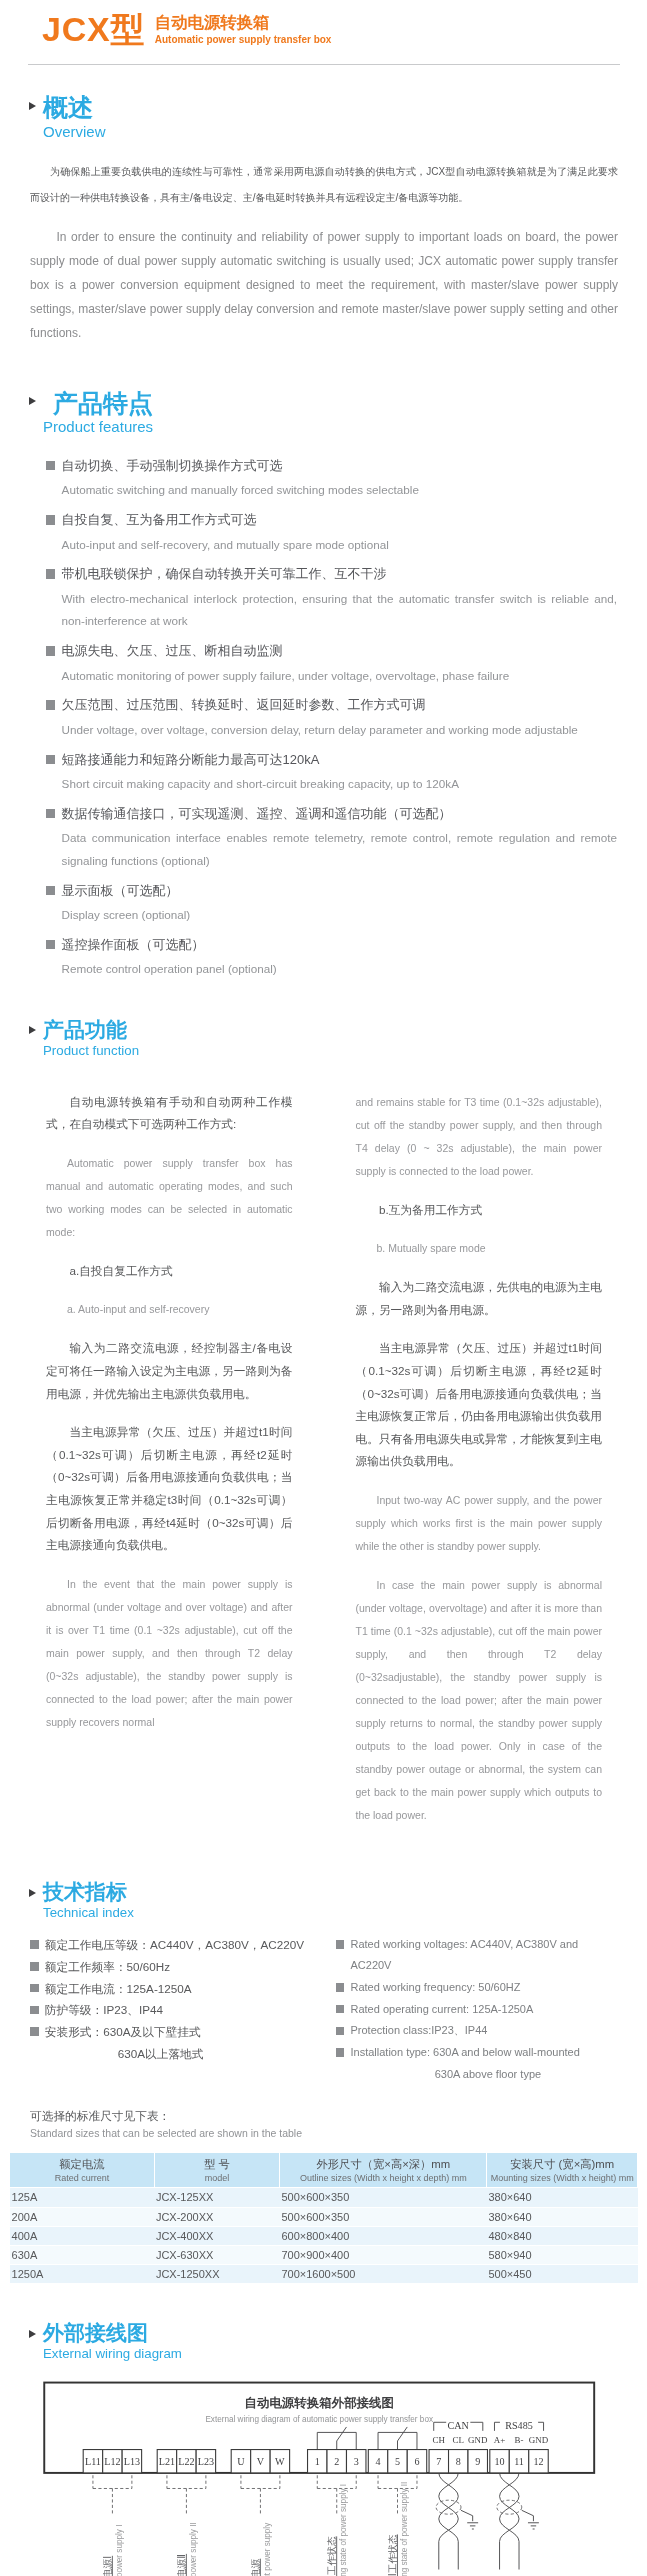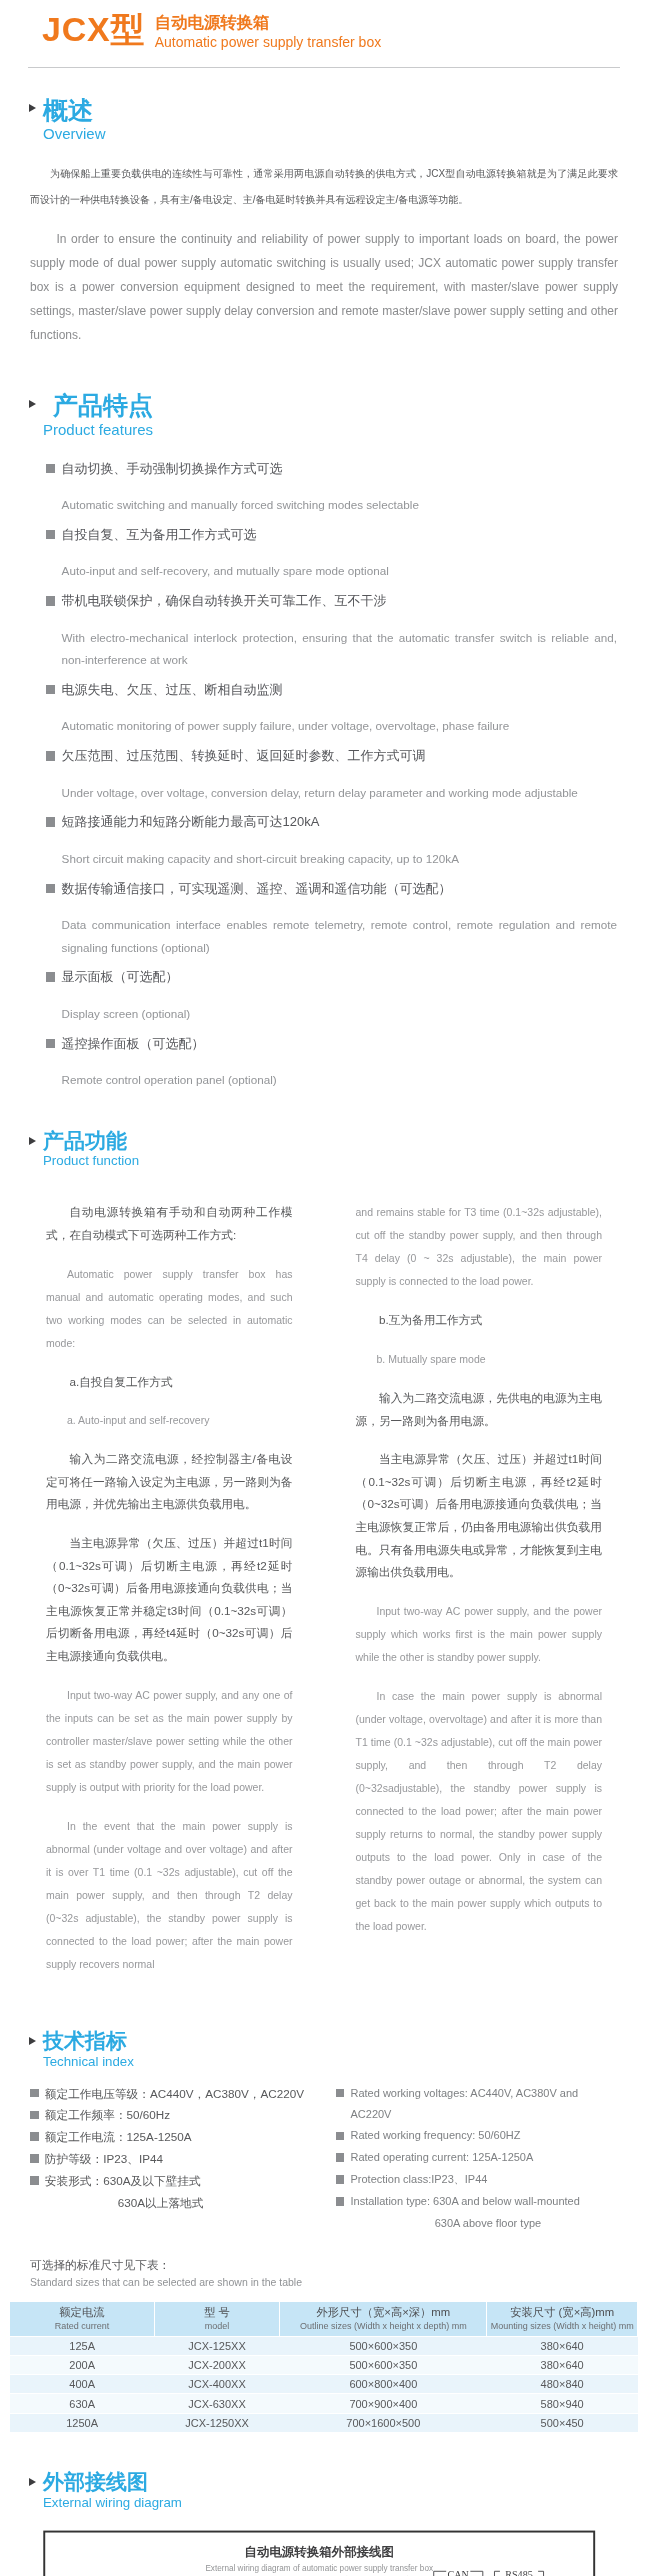--- a/index.html
+++ b/index.html
@@ -4,41 +4,41 @@
 <style>
   html,body{margin:0;padding:0;background:#fff;}
   body{width:648px;font-family:"Liberation Sans","DejaVu Sans",sans-serif;-webkit-font-smoothing:antialiased;}
   .page{position:relative;width:648px;min-height:2576px;overflow:hidden;}
 
   
   .hdr{display:flex;align-items:flex-start;padding:11px 0 0 42px;color:#f0791d;}
   .hdr .model{font-size:34px;font-weight:bold;margin:0;line-height:1.1;letter-spacing:0.8px;}
   .hdr .titles{margin-left:9.4px;padding-top:2.3px;}
   .hdr .t-cn{font-size:16.4px;font-weight:bold;line-height:1.2;}
-  .hdr .t-en{font-size:14px;line-height:1.3;font-weight:normal;}
+  .hdr .t-en{font-size:10px;line-height:1.3;font-weight:bold;}
   .divider{border:none;border-top:0.8px solid #c9cacc;margin:15.6px 28px 0;}
 
   
   .sec-head{display:flex;align-items:flex-start;padding-left:29px;}
   .sec-head .arr{width:0;height:0;border-left:7px solid #3d3d3f;border-top:4.7px solid transparent;border-bottom:4.7px solid transparent;margin:8.6px 7px 0 0;flex:none;}
   .sec-head .h-cn{color:#2caae2;font-size:25px;font-weight:bold;line-height:1.15;}
   .sec-head .h-en{color:#2caae2;font-size:15px;margin-top:0.8px;}
   .sec-head.small .h-cn{font-size:21px;}
   .sec-head.small .h-en{font-size:13.3px;}
 
   
   .para-cn{margin:19px 30px 0;font-size:10px;color:#57585a;line-height:26px;text-align:justify;text-indent:2em;}
   .para-en{margin:14px 30px 0;font-size:12px;color:#8b8c8e;line-height:24px;text-align:justify;text-indent:2.2em;}
 
   
   .features{margin:19px 31px 0 46px;}
   .feat{margin-bottom:6.2px;}
   .feat-cn{font-size:13px;color:#55565a;display:flex;align-items:center;line-height:23.4px;}
   .sq{width:9.4px;height:9.4px;background:#8b8d90;margin-right:6.2px;flex:none;display:inline-block;}
-  .feat-en{font-size:11.7px;color:#939598;line-height:22.6px;padding-left:15.6px;text-align:justify;margin-top:14px;}
+  .feat-en{font-size:11.7px;color:#939598;line-height:22.6px;padding-left:15.6px;text-align:justify;margin-top:2px;}
 
   
   .cols{display:flex;gap:31px;margin:17px 30px 0;}
   .col{flex:1;min-width:0;}
   .fp{margin:16px;}
   .fp.cn{font-size:11.7px;color:#57585a;line-height:22.6px;text-align:justify;text-indent:2em;}
   .fp.en{font-size:10.5px;color:#97989b;line-height:23px;text-align:justify;text-indent:2em;}
   .fp.flush{text-indent:0;}
 
   
@@ -50,21 +50,21 @@
   .ti-sub{font-size:11.7px;color:#58595b;line-height:21px;padding-left:7.5em;}
   .tech .right .ti-sub{font-size:11px;color:#7e8083;padding-left:9em;}
 
   
   .sizes-intro-cn{margin:23.4px 30px 0;font-size:11.7px;color:#58595b;line-height:16.4px;}
   .sizes-intro-en{margin:1.6px 30px 0;font-size:10.5px;color:#919396;line-height:15.6px;}
   table.sizes{border-collapse:collapse;margin:11px 10px 0;width:628px;table-layout:fixed;}
   table.sizes th{background:#c6e5f6;font-weight:normal;padding:3.9px 1.6px 4.7px;border-bottom:1.6px solid #fff;border-right:0.8px solid #fff;}
   table.sizes .th-cn{font-size:11.3px;color:#4e4f52;}
   table.sizes .th-en{font-size:9px;color:#6d6f72;margin-top:0.8px;}
-  table.sizes td{text-align:center;font-size:11px;color:#57585a;padding:3.1px 1.6px;border-bottom:1.6px solid #fff;}
+  table.sizes td{text-align:left;font-size:11px;color:#57585a;padding:3.1px 1.6px;border-bottom:1.6px solid #fff;}
   table.sizes tr.odd td{background:#e9f4fb;}
   table.sizes tr.even td{background:#f4fafd;}
   .c1{width:23%;} .c2{width:20%;} .c3{width:33%;} .c4{width:24%;}
 
   
   .wiring-svg{display:block;margin:20px 0 0 39px;}
   .wt-cn{font-size:16px;font-weight:bold;fill:#3f3f41;text-anchor:middle;}
   .wt-en{font-size:10.5px;fill:#939496;text-anchor:middle;}
   .bus{font-size:13px;fill:#3f3f41;text-anchor:middle;font-family:"Liberation Serif","DejaVu Serif",serif;}
   .pin-t{font-size:11.5px;fill:#3f3f41;text-anchor:middle;font-family:"Liberation Serif","DejaVu Serif",serif;}
@@ -197,21 +197,20 @@
       </div>
     </div>
     <div class="cols">
       <div class="col">
           <p class="fp cn">自动电源转换箱有手动和自动两种工作模式，在自动模式下可选两种工作方式:</p>
           <p class="fp en">Automatic power supply transfer box has manual and automatic operating modes, and such two working modes can be selected in automatic mode:</p>
           <p class="fp cn">a.自投自复工作方式</p>
           <p class="fp en">a. Auto-input and self-recovery</p>
           <p class="fp cn">输入为二路交流电源，经控制器主/备电设定可将任一路输入设定为主电源，另一路则为备用电源，并优先输出主电源供负载用电。</p>
           <p class="fp cn">当主电源异常（欠压、过压）并超过t1时间（0.1~32s可调）后切断主电源，再经t2延时（0~32s可调）后备用电源接通向负载供电；当主电源恢复正常并稳定t3时间（0.1~32s可调）后切断备用电源，再经t4延时（0~32s可调）后主电源接通向负载供电。</p>
-          <p class="fp en">Input two-way AC power supply, and any one of the inputs can be set as the main power supply by controller master/slave power setting while the other is set as standby power supply, and the main power supply is output with priority for the load power.</p>
           <p class="fp en">In the event that the main power supply is abnormal (under voltage and over voltage) and after it is over T1 time (0.1 ~32s adjustable), cut off the main power supply, and then through T2 delay (0~32s adjustable), the standby power supply is connected to the load power; after the main power supply recovers normal</p>
         </div>
       <div class="col">
           <p class="fp en flush">and remains stable for T3 time (0.1~32s adjustable), cut off the standby power supply, and then through T4 delay (0 ~ 32s adjustable), the main power supply is connected to the load power.</p>
           <p class="fp cn">b.互为备用工作方式</p>
           <p class="fp en">b. Mutually spare mode</p>
           <p class="fp cn">输入为二路交流电源，先供电的电源为主电源，另一路则为备用电源。</p>
           <p class="fp cn">当主电源异常（欠压、过压）并超过t1时间（0.1~32s可调）后切断主电源，再经t2延时（0~32s可调）后备用电源接通向负载供电；当主电源恢复正常后，仍由备用电源输出供负载用电。只有备用电源失电或异常，才能恢复到主电源输出供负载用电。</p>
           <p class="fp en">Input two-way AC power supply, and the power supply which works first is the main power supply while the other is standby power supply.</p>
           <p class="fp en">In case the main power supply is abnormal (under voltage, overvoltage) and after it is more than T1 time (0.1 ~32s adjustable), cut off the main power supply, and then through T2 delay (0~32sadjustable), the standby power supply is connected to the load power; after the main power supply returns to normal, the standby power supply outputs to the load power. Only in case of the standby power outage or abnormal, the system can get back to the main power supply which outputs to the load power.</p>

